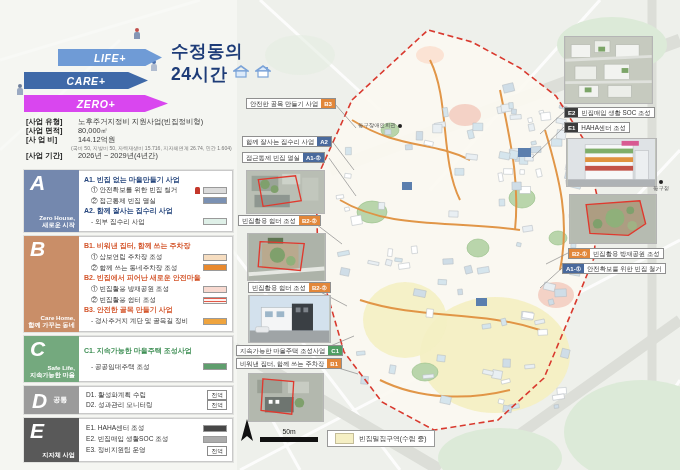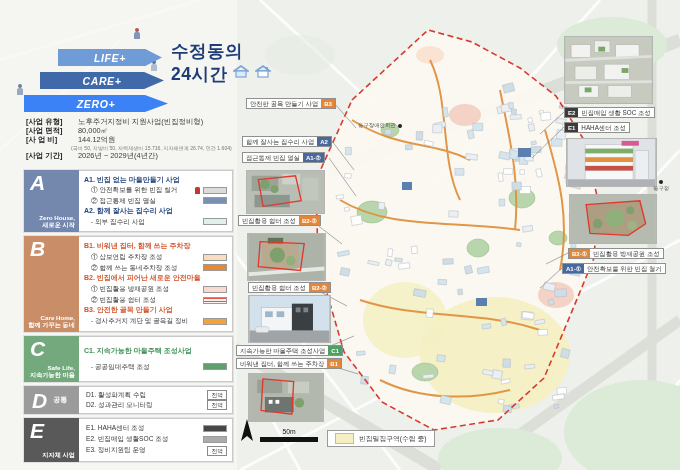--- a/index.html
+++ b/index.html
@@ -6,22 +6,22 @@
   .stage{position:relative;width:680px;height:470px;overflow:hidden;
          font-family:Liberation Sans, sans-serif;background:#eef0eb}
   svg{display:block}
   .abs{position:absolute}
 
   
   .arrow{position:absolute;height:17px;color:#fff;font-weight:bold;font-style:italic;
          font-size:10.5px;display:flex;align-items:center;justify-content:center;
          letter-spacing:.6px;clip-path:polygon(0 0,84% 0,100% 50%,84% 100%,0 100%)}
   #arrow-life{left:58px;top:49px;width:104px;background:#6f9bd6}
-  #arrow-care{left:40px;top:72px;width:124px;background:#3f69a8}
-  #arrow-zero{left:24px;top:95px;width:144px;background:#3b82f6}
+  #arrow-care{left:24px;top:72px;width:124px;background:#3f69a8}
+  #arrow-zero{left:24px;top:95px;width:144px;background:#d946ef}
   .person{position:absolute;width:8px;display:flex;flex-direction:column;align-items:center}
   .person .head{width:4px;height:4px;border-radius:50%}
   .person .body{width:6px;height:7px;border-radius:2px 2px 0 0}
   .title-block{position:absolute;left:171px;top:40px;width:130px;color:#1e3c78;
                font-weight:800;font-size:17.5px;line-height:1.32;letter-spacing:.5px}
   .title-line3{display:flex;gap:6px}
   .house-ico{margin-top:2px}
 
   
   .info-box{position:absolute;left:26px;top:117px;width:208px;font-size:7.4px;

